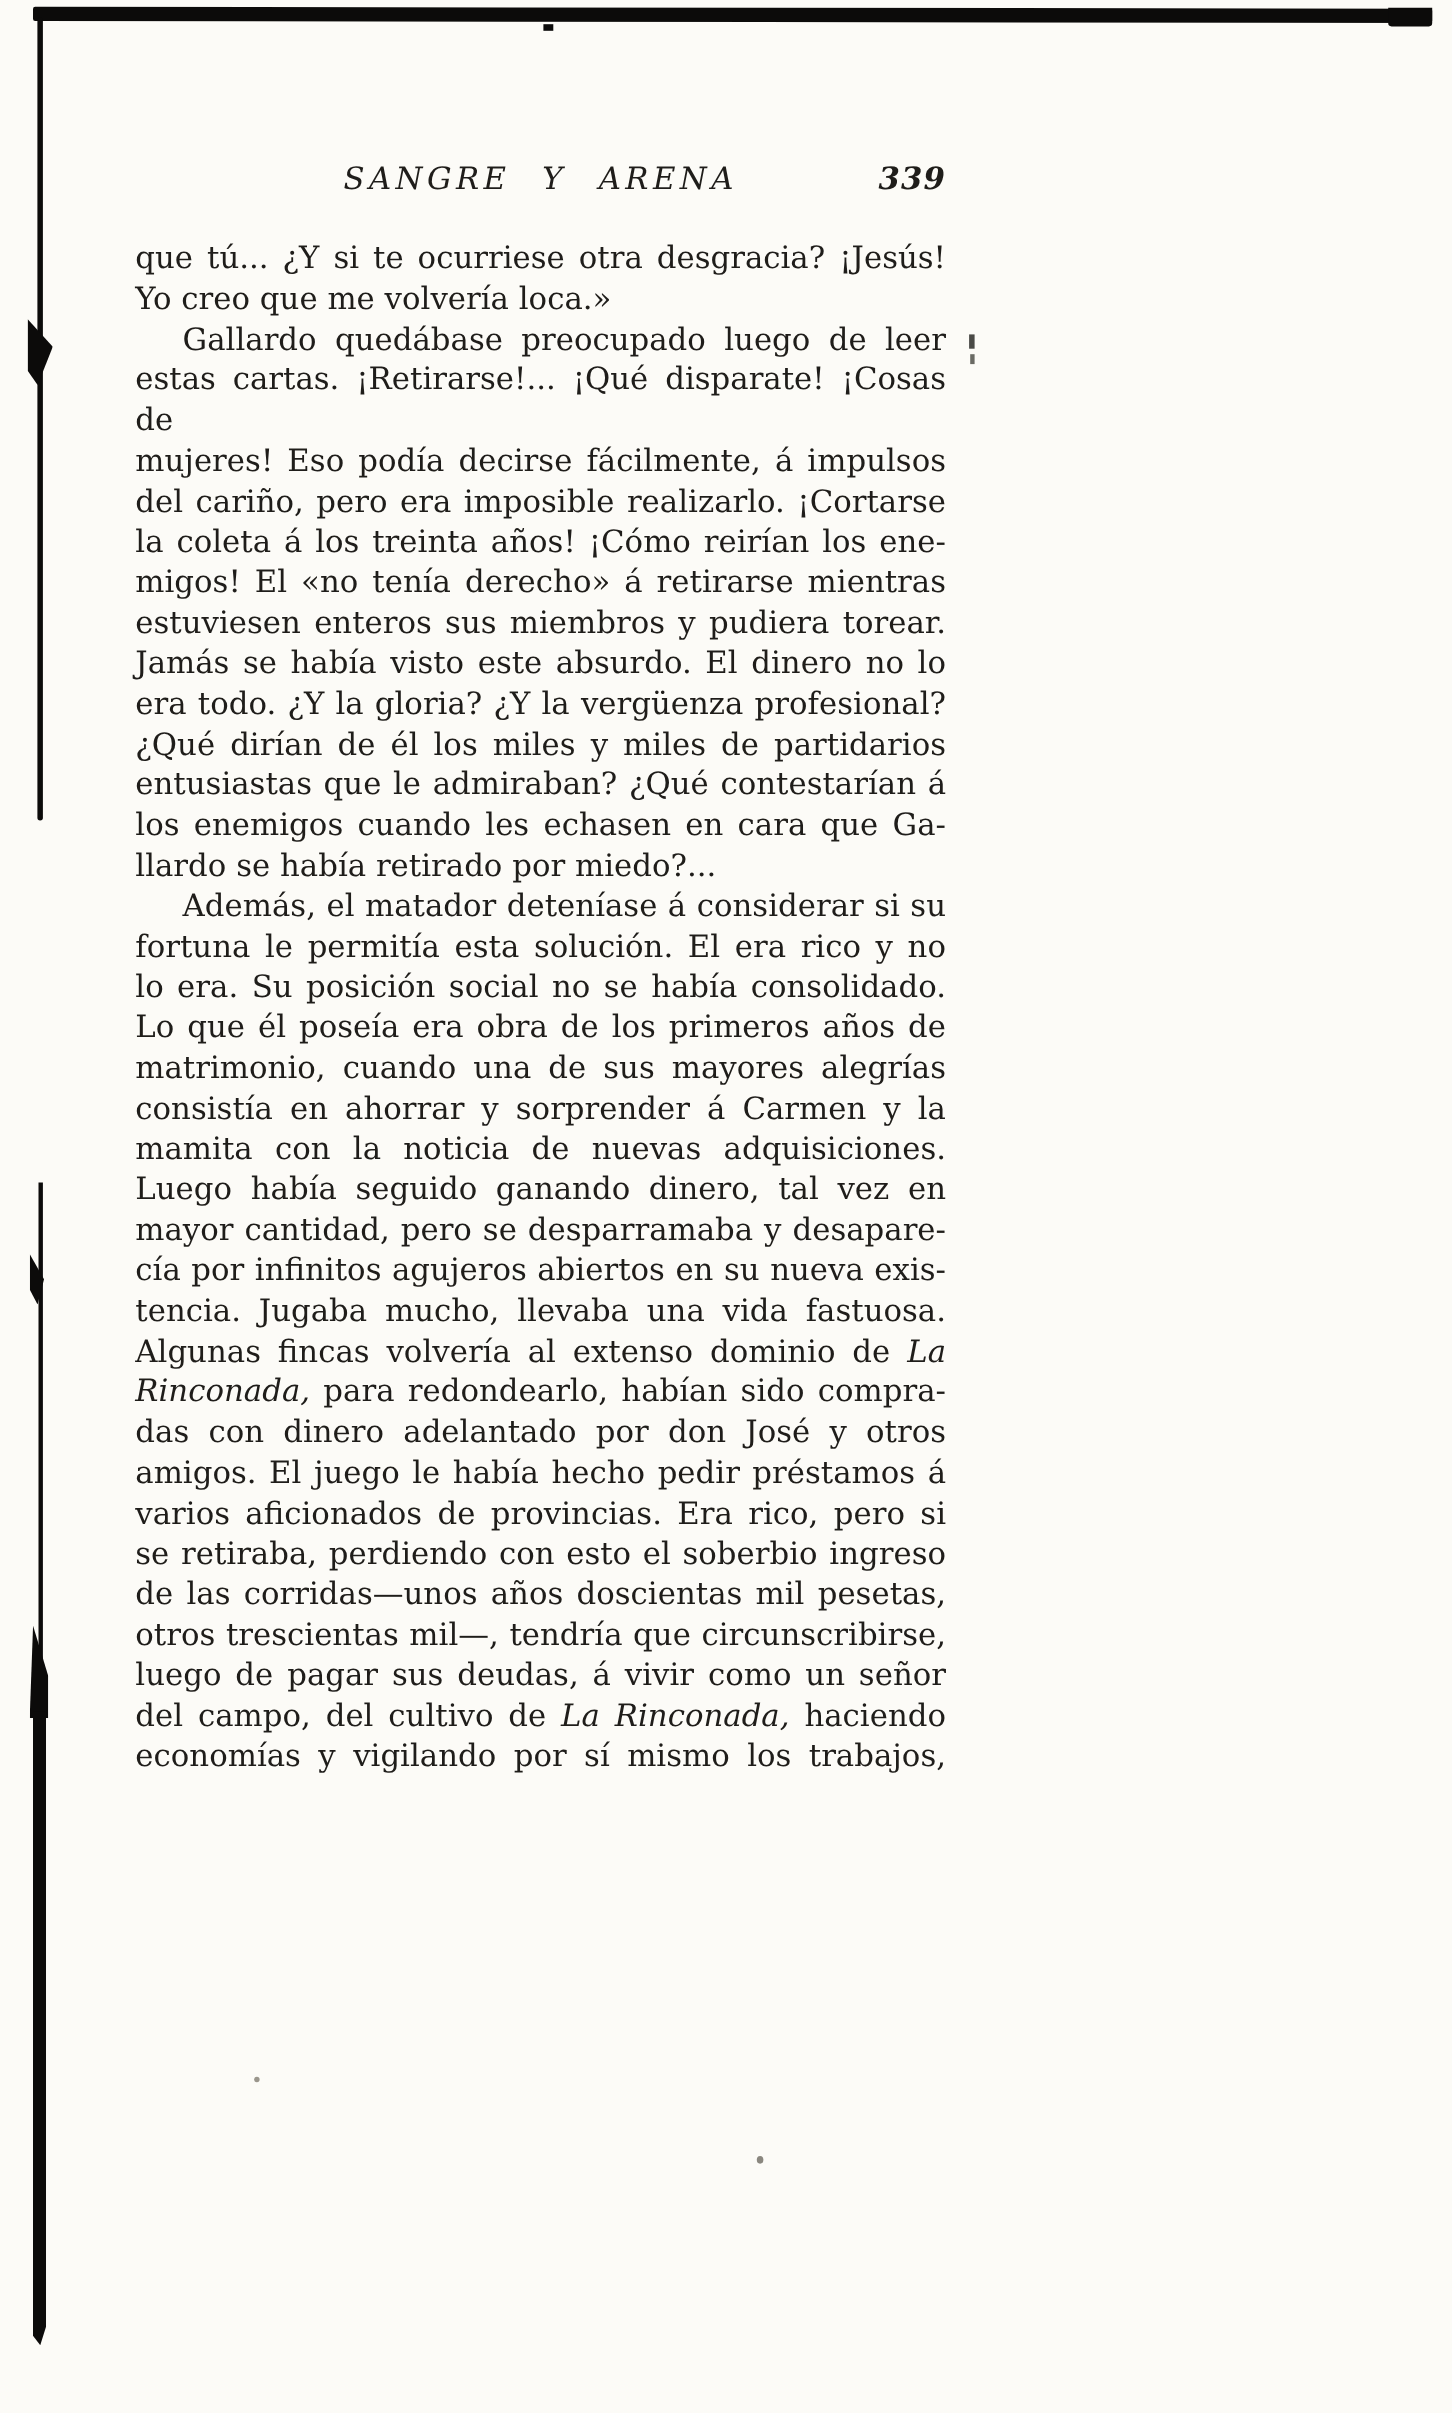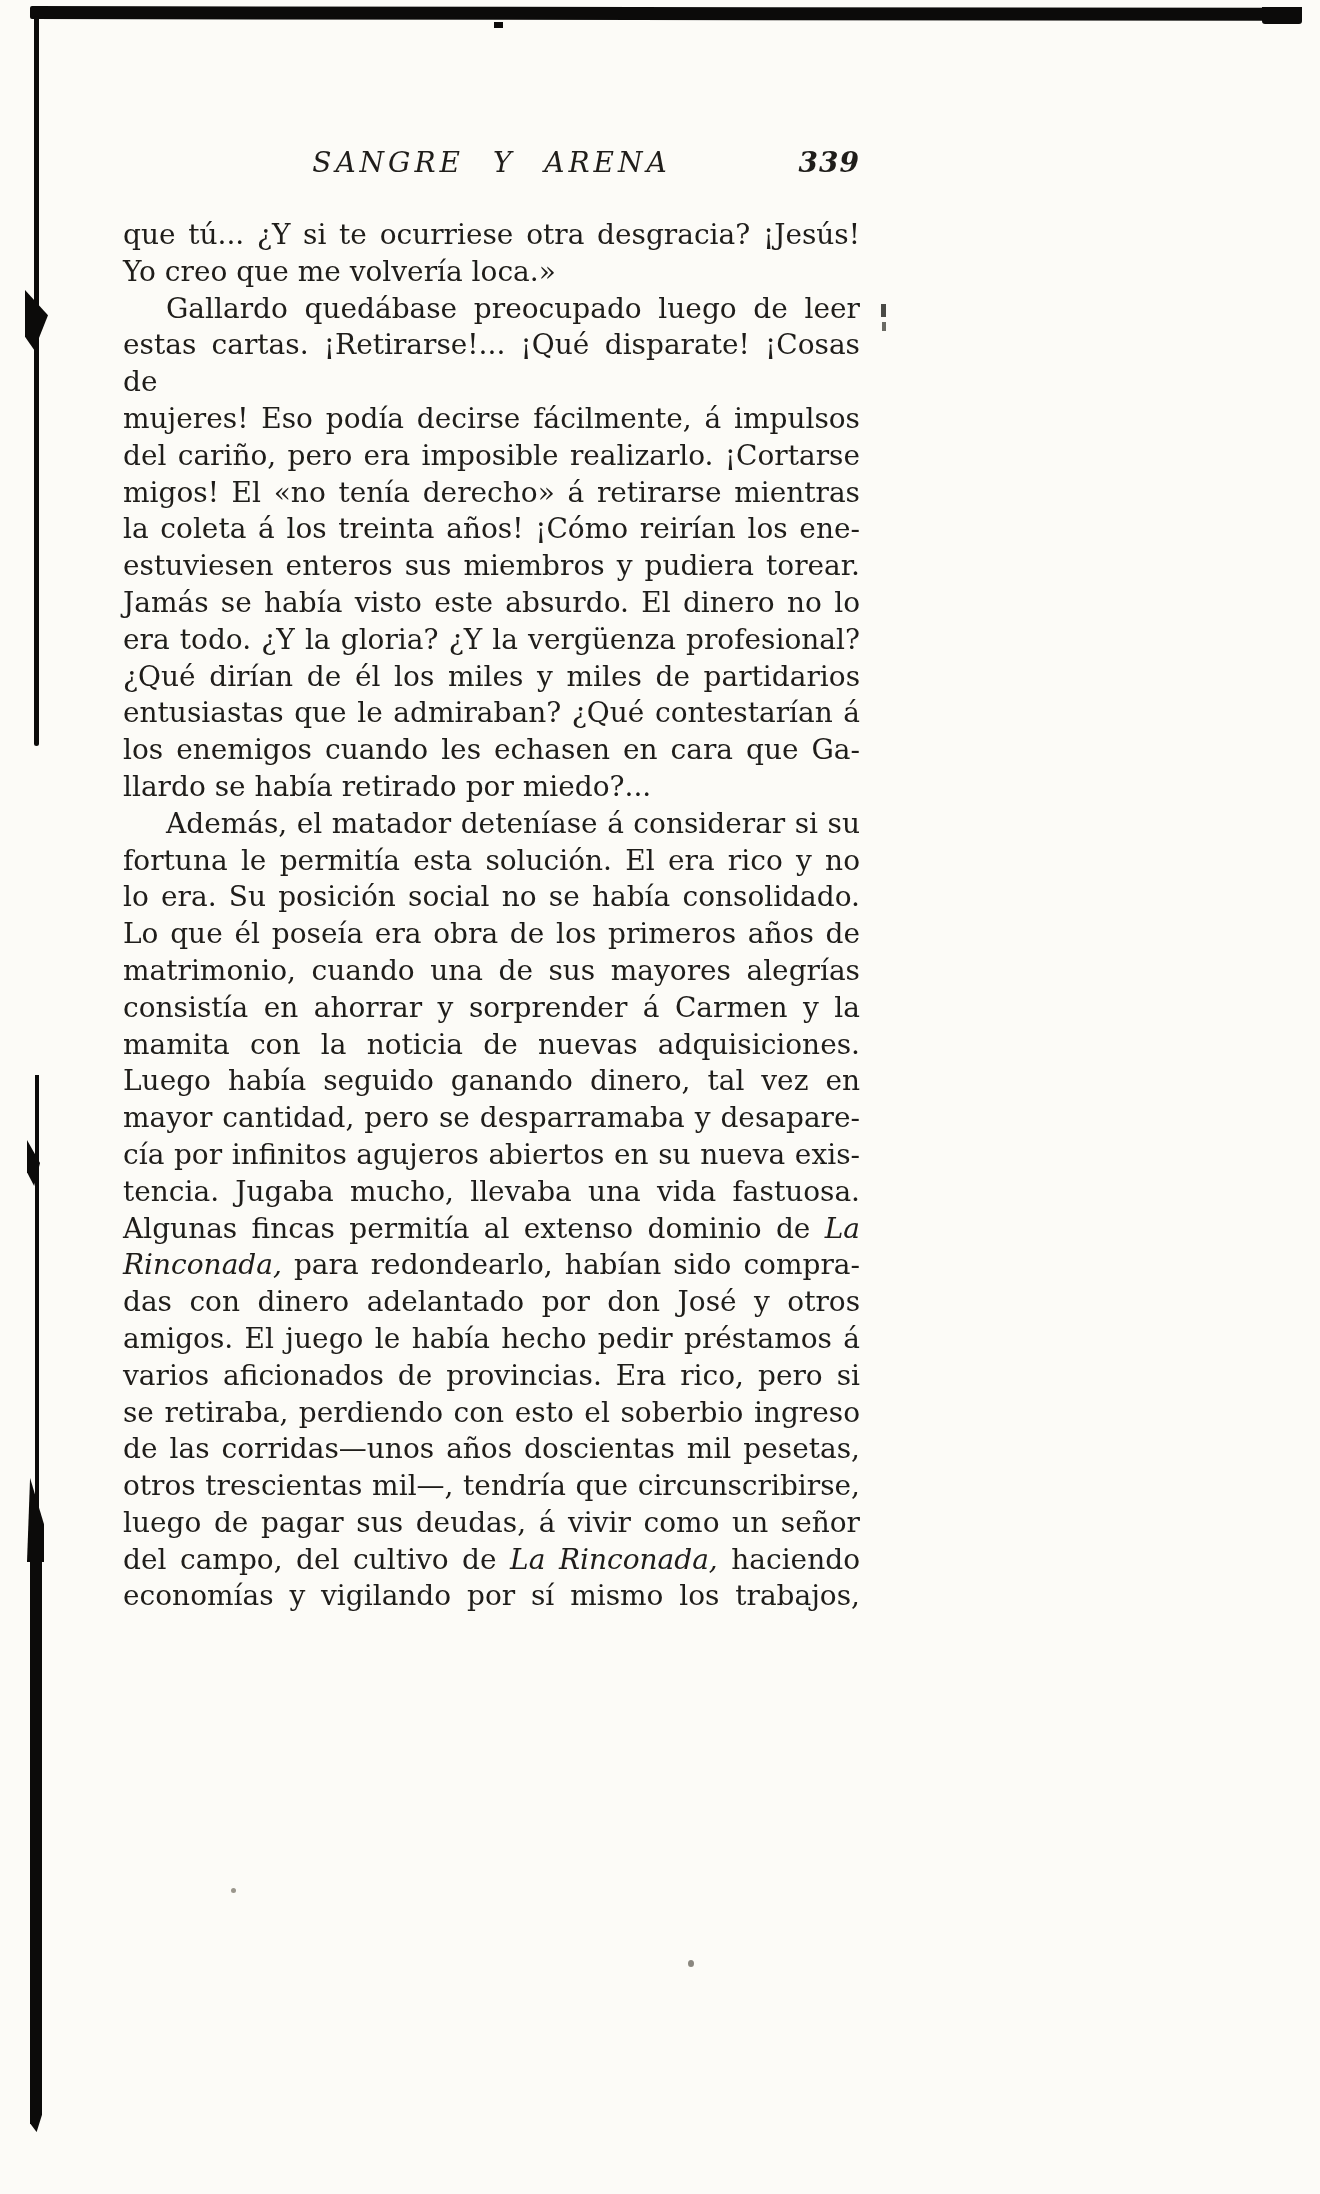--- a/index.html
+++ b/index.html
@@ -110,41 +110,41 @@
       <span class="running-title">SANGRE Y ARENA</span>
       <span class="page-number">339</span>
     </div>
     <div class="text-block">
         <div class="line"><span>que tú... ¿Y si te ocurriese otra desgracia? ¡Jesús!</span></div>
         <div class="line short"><span>Yo creo que me volvería loca.»</span></div>
         <div class="line indent"><span>Gallardo quedábase preocupado luego de leer</span></div>
         <div class="line"><span>estas cartas. ¡Retirarse!... ¡Qué disparate! ¡Cosas de</span></div>
         <div class="line"><span>mujeres! Eso podía decirse fácilmente, á impulsos</span></div>
         <div class="line"><span>del cariño, pero era imposible realizarlo. ¡Cortarse</span></div>
+        <div class="line"><span>la coleta á los treinta años! ¡Cómo reirían los ene-</span></div>
         <div class="line"><span>migos! El «no tenía derecho» á retirarse mientras</span></div>
-        <div class="line"><span>la coleta á los treinta años! ¡Cómo reirían los ene-</span></div>
         <div class="line"><span>estuviesen enteros sus miembros y pudiera torear.</span></div>
         <div class="line"><span>Jamás se había visto este absurdo. El dinero no lo</span></div>
         <div class="line"><span>era todo. ¿Y la gloria? ¿Y la vergüenza profesional?</span></div>
         <div class="line"><span>¿Qué dirían de él los miles y miles de partidarios</span></div>
         <div class="line"><span>entusiastas que le admiraban? ¿Qué contestarían á</span></div>
         <div class="line"><span>los enemigos cuando les echasen en cara que Ga-</span></div>
         <div class="line short"><span>llardo se había retirado por miedo?...</span></div>
         <div class="line indent"><span>Además, el matador deteníase á considerar si su</span></div>
         <div class="line"><span>fortuna le permitía esta solución. El era rico y no</span></div>
         <div class="line"><span>lo era. Su posición social no se había consolidado.</span></div>
         <div class="line"><span>Lo que él poseía era obra de los primeros años de</span></div>
         <div class="line"><span>matrimonio, cuando una de sus mayores alegrías</span></div>
         <div class="line"><span>consistía en ahorrar y sorprender á Carmen y la</span></div>
         <div class="line"><span>mamita con la noticia de nuevas adquisiciones.</span></div>
         <div class="line"><span>Luego había seguido ganando dinero, tal vez en</span></div>
         <div class="line"><span>mayor cantidad, pero se desparramaba y desapare-</span></div>
         <div class="line"><span>cía por infinitos agujeros abiertos en su nueva exis-</span></div>
         <div class="line"><span>tencia. Jugaba mucho, llevaba una vida fastuosa.</span></div>
-        <div class="line"><span>Algunas fincas permitía al extenso dominio de </span><span class="it">La</span></div>
+        <div class="line"><span>Algunas fincas volvería al extenso dominio de </span><span class="it">La</span></div>
         <div class="line"><span class="it">Rinconada,</span><span> para redondearlo, habían sido compra-</span></div>
         <div class="line"><span>das con dinero adelantado por don José y otros</span></div>
         <div class="line"><span>amigos. El juego le había hecho pedir préstamos á</span></div>
         <div class="line"><span>varios aficionados de provincias. Era rico, pero si</span></div>
         <div class="line"><span>se retiraba, perdiendo con esto el soberbio ingreso</span></div>
         <div class="line"><span>de las corridas—unos años doscientas mil pesetas,</span></div>
         <div class="line"><span>otros trescientas mil—, tendría que circunscribirse,</span></div>
         <div class="line"><span>luego de pagar sus deudas, á vivir como un señor</span></div>
         <div class="line"><span>del campo, del cultivo de </span><span class="it">La Rinconada,</span><span> haciendo</span></div>
         <div class="line"><span>economías y vigilando por sí mismo los trabajos,</span></div>

